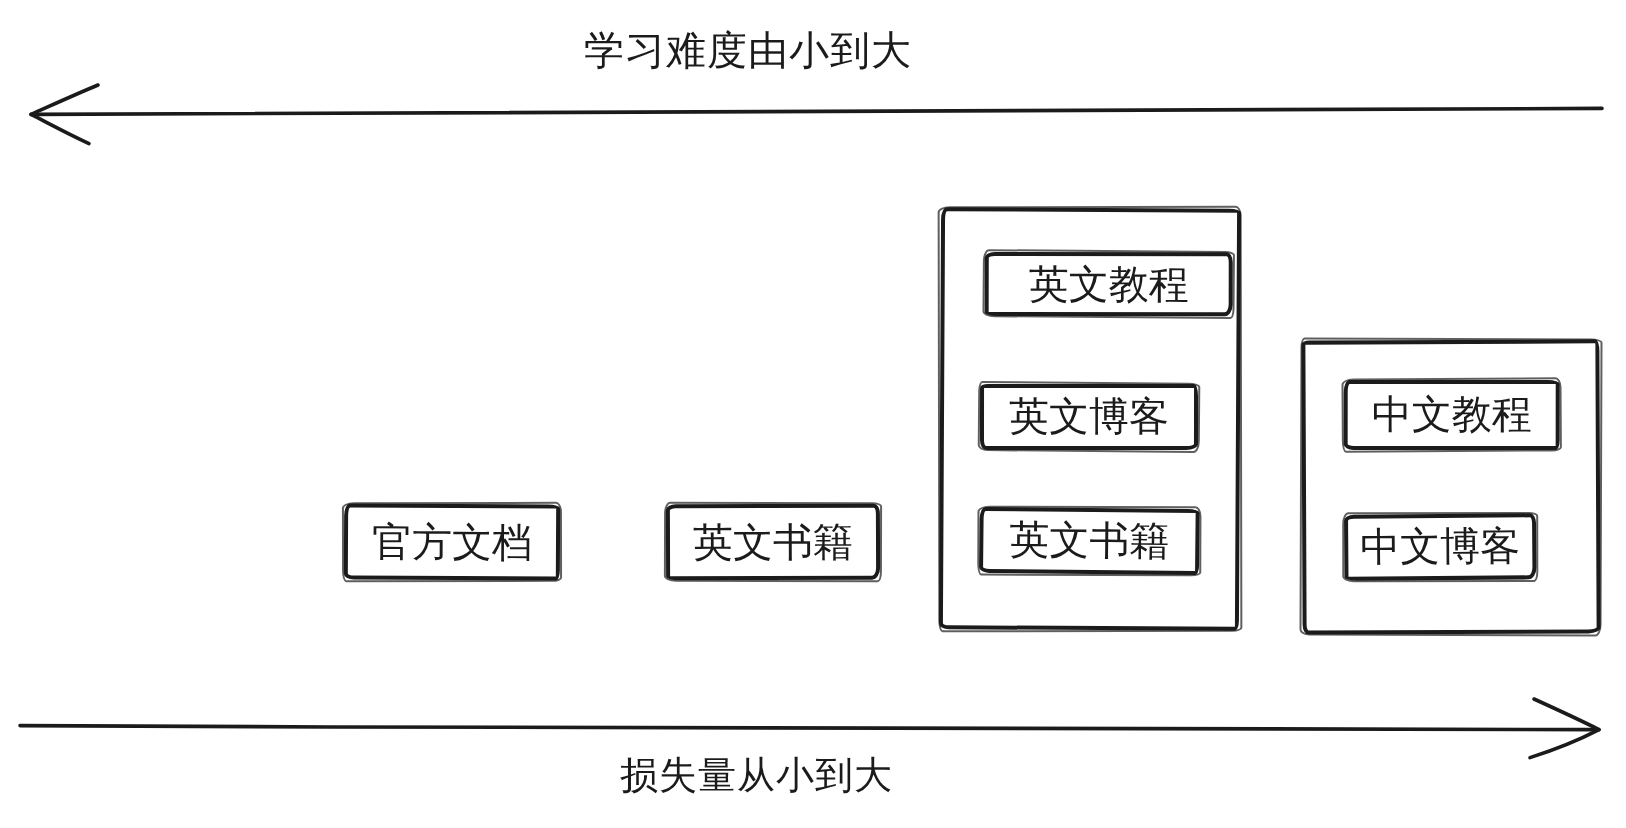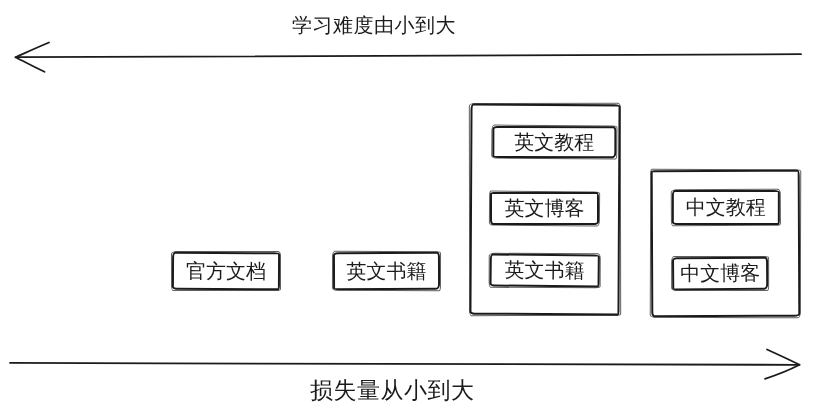--- a/index.html
+++ b/index.html
@@ -13,21 +13,21 @@
     overflow: hidden;
   }
   .axis-label {
     position: absolute;
     font-size: 20px;
     letter-spacing: 0.5px;
     white-space: nowrap;
     color: #1b1b1b;
   }
   .axis-label.top { left: 292px; top: 12px; }
-  .axis-label.bottom { left: 310px; top: 375px; font-size: 23px; }
+  .axis-label.bottom { left: 310px; top: 375px; font-size: 19px; }
 
   .arrows-layer {
     position: absolute;
     left: 0; top: 0;
     width: 813px; height: 414px;
     pointer-events: none;
   }
 
   
   .box, .group {

